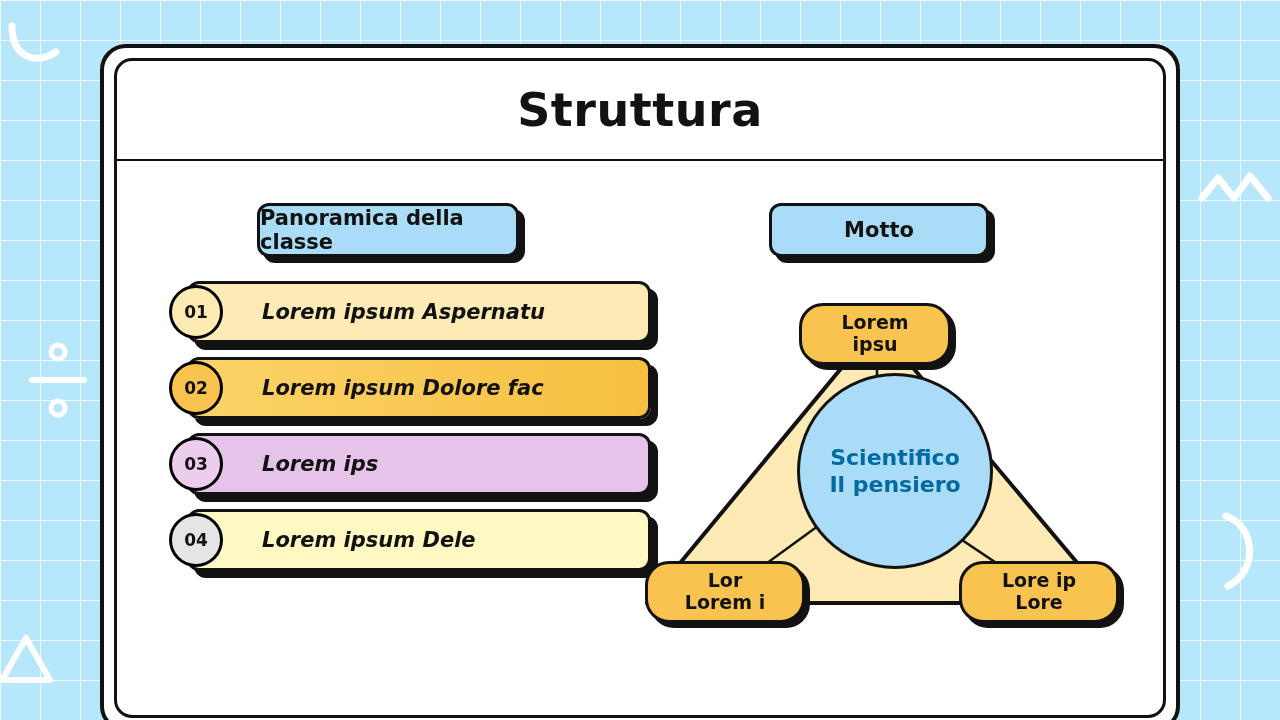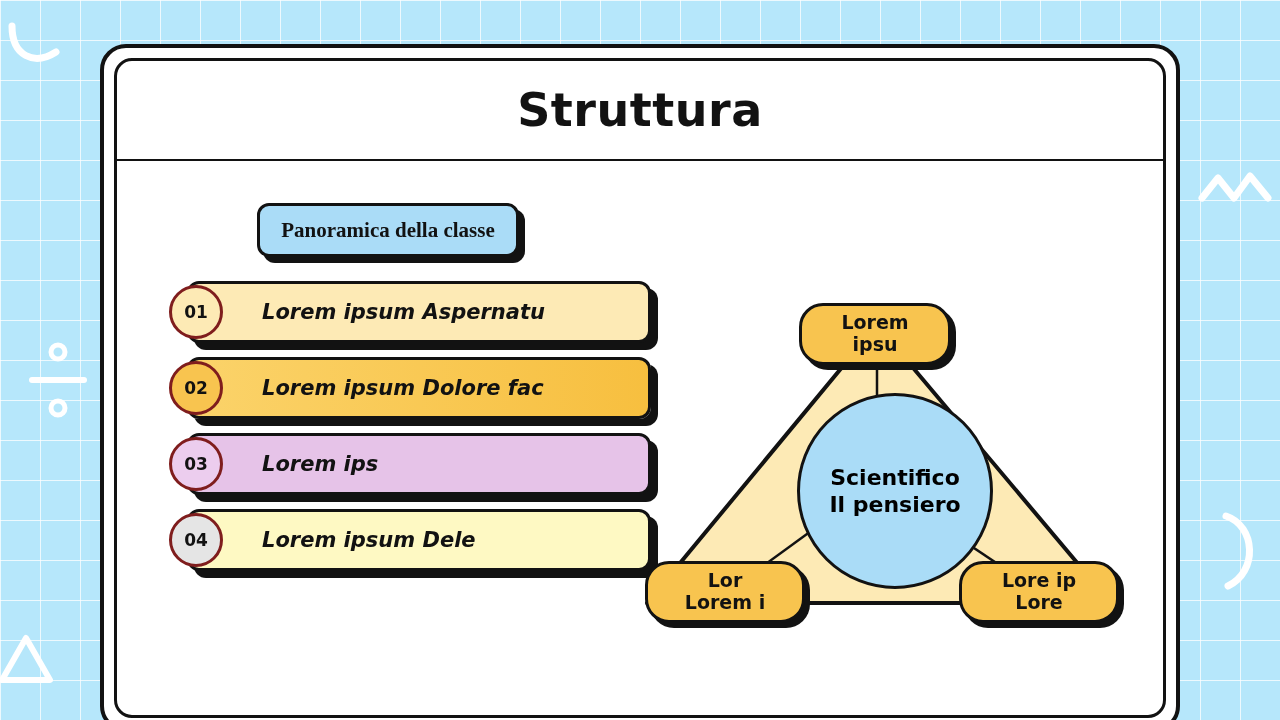--- a/index.html
+++ b/index.html
@@ -70,21 +70,20 @@
   .section-chip {
     position: absolute;
     background: #aadcf7;
     border: 3px solid #121212;
     border-radius: 12px;
     box-shadow: 6px 6px 0 #121212;
     display: flex; align-items: center; justify-content: center;
     font-weight: bold;
     font-size: 21px;
     color: #121212;
-    font-family: Liberation Serif, serif;
   }
   #chip-left  { left: 140px; top: 42px; width: 262px; height: 54px; }
   #chip-right { left: 652px; top: 42px; width: 220px; height: 54px; }
 
   
   #list { position: absolute; left: 52px; top: 120px; width: 500px; }
   .list-item {
     position: relative;
     height: 62px;
     margin-bottom: 14px;
@@ -102,21 +101,21 @@
     margin-left: 72px;
     font-size: 21px;
     font-weight: bold;
     color: #121212;
   }
   .item-badge {
     position: absolute;
     left: 0; top: 4px;
     width: 54px; height: 54px;
     border-radius: 50%;
-    border: 3px solid #7f1d1d;
+    border: 3px solid #000000;
     display: flex; align-items: center; justify-content: center;
     font-size: 17px; font-weight: bold; color: #121212;
     z-index: 3;
   }
 
   
   #triangle-wrap {
     position: absolute;
     left: 520px; top: 112px;
     width: 520px; height: 390px;
@@ -135,28 +134,28 @@
     text-align: center;
     line-height: 1.15;
     font-size: 19px;
   }
   #node-top    { left: 162px; top: 30px;  width: 152px; height: 62px; background: #f8c44f; }
   #node-left   { left: 8px;   top: 288px; width: 160px; height: 62px; background: #f8c44f; text-align: center; }
   #node-right  { left: 322px; top: 288px; width: 160px; height: 62px; background: #f8c44f; }
 
   #node-center {
     position: absolute;
-    left: 160px; top: 120px;
+    left: 160px; top: 100px;
     width: 196px; height: 196px;
     border-radius: 50%;
     background: #aadcf7;
     border: 3px solid #121212;
     display: flex; flex-direction: column;
     align-items: center; justify-content: center;
-    font-weight: bold; font-size: 22px; color: #000000;
+    font-weight: bold; font-size: 22px; color: #0369a1;
     line-height: 1.25;
     z-index: 2;
   }
 </style>
 </head>
 <body>
 
 <div id="bg-grid"></div>
 
 <svg class="doodle" id="doodle-arc-top-left" width="56" height="46" viewBox="0 0 56 46">
@@ -184,20 +183,21 @@
 <div id="slide-frame">
   <div id="slide-inner">
 
     <div id="title-bar">
       <div id="page-title">Struttura</div>
     </div>
 
     <div id="body-area">
 
       <div class="section-chip" id="chip-left">Panoramica della classe</div>
+      <div class="section-chip" id="chip-right">Motto</div>
 
       <div id="list">
 
         <div class="list-item">
           <div class="item-bar" style="background:#fdeab5">
             <span class="item-label">Lorem ipsum Aspernatu</span>
           </div>
           <div class="item-badge" style="background:#fdeab5">01</div>
         </div>
 

